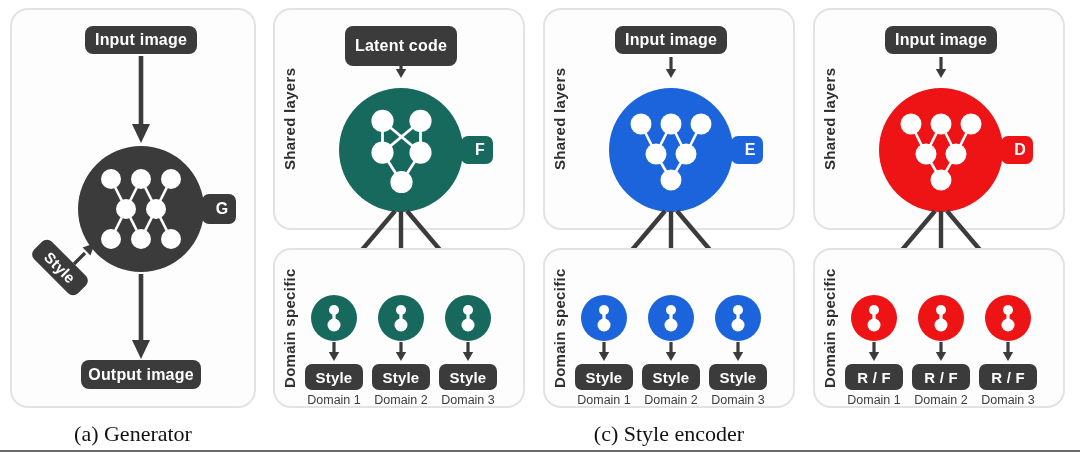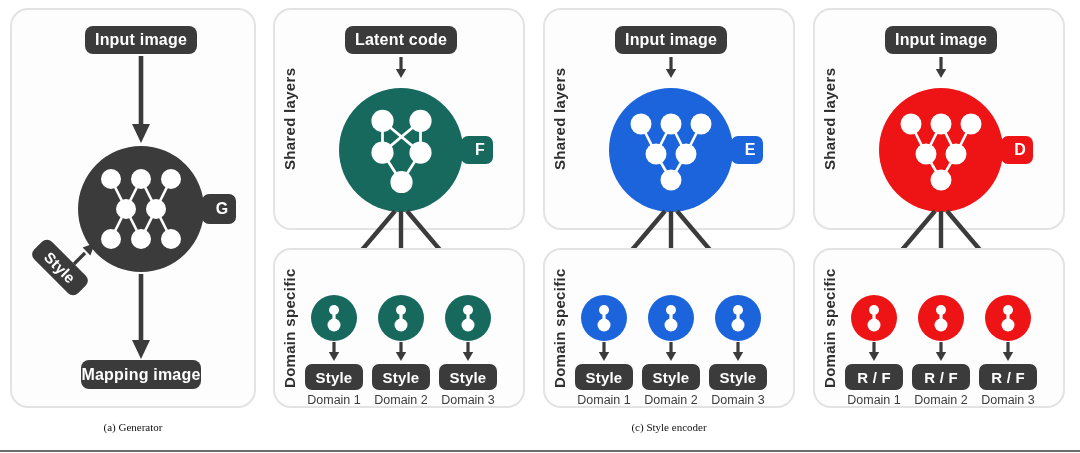--- a/index.html
+++ b/index.html
@@ -30,21 +30,21 @@
   .vlabel {
     position:absolute; writing-mode:vertical-rl; transform:rotate(180deg);
     display:flex; align-items:center; justify-content:center;
     font-weight:bold; font-size:15px; color:var(--label); letter-spacing:0.3px;
   }
   .domain-caption {
     position:absolute; text-align:center; font-size:12.5px; color:var(--domain_text);
   }
   .caption {
     position:absolute; text-align:center; font-family:"Liberation Serif", serif;
-    font-size:11px; color:#111;
+    font-size:22px; color:#111;
   }
   .arrow-svg { position:absolute; overflow:visible; }
   .arrow-svg line { stroke:var(--dark); }
   .arrow-svg polygon { fill:var(--dark); }
   .net line { stroke:#fff; }
   .net circle { fill:#fff; }
   .rotpill { transform:rotate(45deg); }
   .bottom-rule { position:absolute; left:0; right:0; top:450px; height:1.5px; background:#6b6b6b; }
 </style>
 </head>
@@ -90,30 +90,30 @@
     <svg class="arrow-svg" style="left:58px;top:238px;" width="32" height="32">
       <line x1="6" y1="26" x2="17" y2="15" stroke-width="3.4"></line>
       <polygon points="0,-5.5 0,5.5 12,0" transform="translate(18.5,13.5) rotate(-45)"></polygon>
     </svg>
 
     <svg class="arrow-svg" style="left:121px;top:274px;" width="20" height="86">
       <line x1="10" y1="0" x2="10" y2="68" stroke-width="4.6"></line>
       <polygon points="1,66 19,66 10,85"></polygon>
     </svg>
 
-    <div class="pill" style="left:71px;top:360px;width:120px;height:29px;">Mapping image</div>
+    <div class="pill" style="left:71px;top:360px;width:120px;height:29px;">Output image</div>
 
     <div class="caption" style="left:0;top:421px;width:246px;">(a) Generator</div>
   </div>
 
   <div class="panel accent-teal" style="left:271px;width:256px;">
     <div class="box" style="left:2px;top:8px;width:252px;height:222px;"></div>
     <div class="vlabel" style="left:8px;top:8px;height:222px;width:20px;">Shared layers</div>
 
-    <div class="pill" style="left:74px;top:26px;width:112px;height:28px;">Latent code</div>
+    <div class="pill" style="left:74px;top:26px;width:112px;height:40px;">Latent code</div>
 
     <svg class="arrow-svg" style="left:123px;top:57px;" width="14" height="22">
       <line x1="7" y1="0" x2="7" y2="13" stroke-width="3.2"></line>
       <polygon points="1.8,12 12.2,12 7,21"></polygon>
     </svg>
 
     <div class="ball" style="left:68px;top:88px;width:124px;height:124px;">
       <svg class="net" width="95" height="85" viewBox="-45 -40 90 80">
         <line x1="-18" y1="-28" x2="-18" y2="2" stroke-width="2.6"></line>
         <line x1="-18" y1="-28" x2="18" y2="2" stroke-width="2.6"></line>

